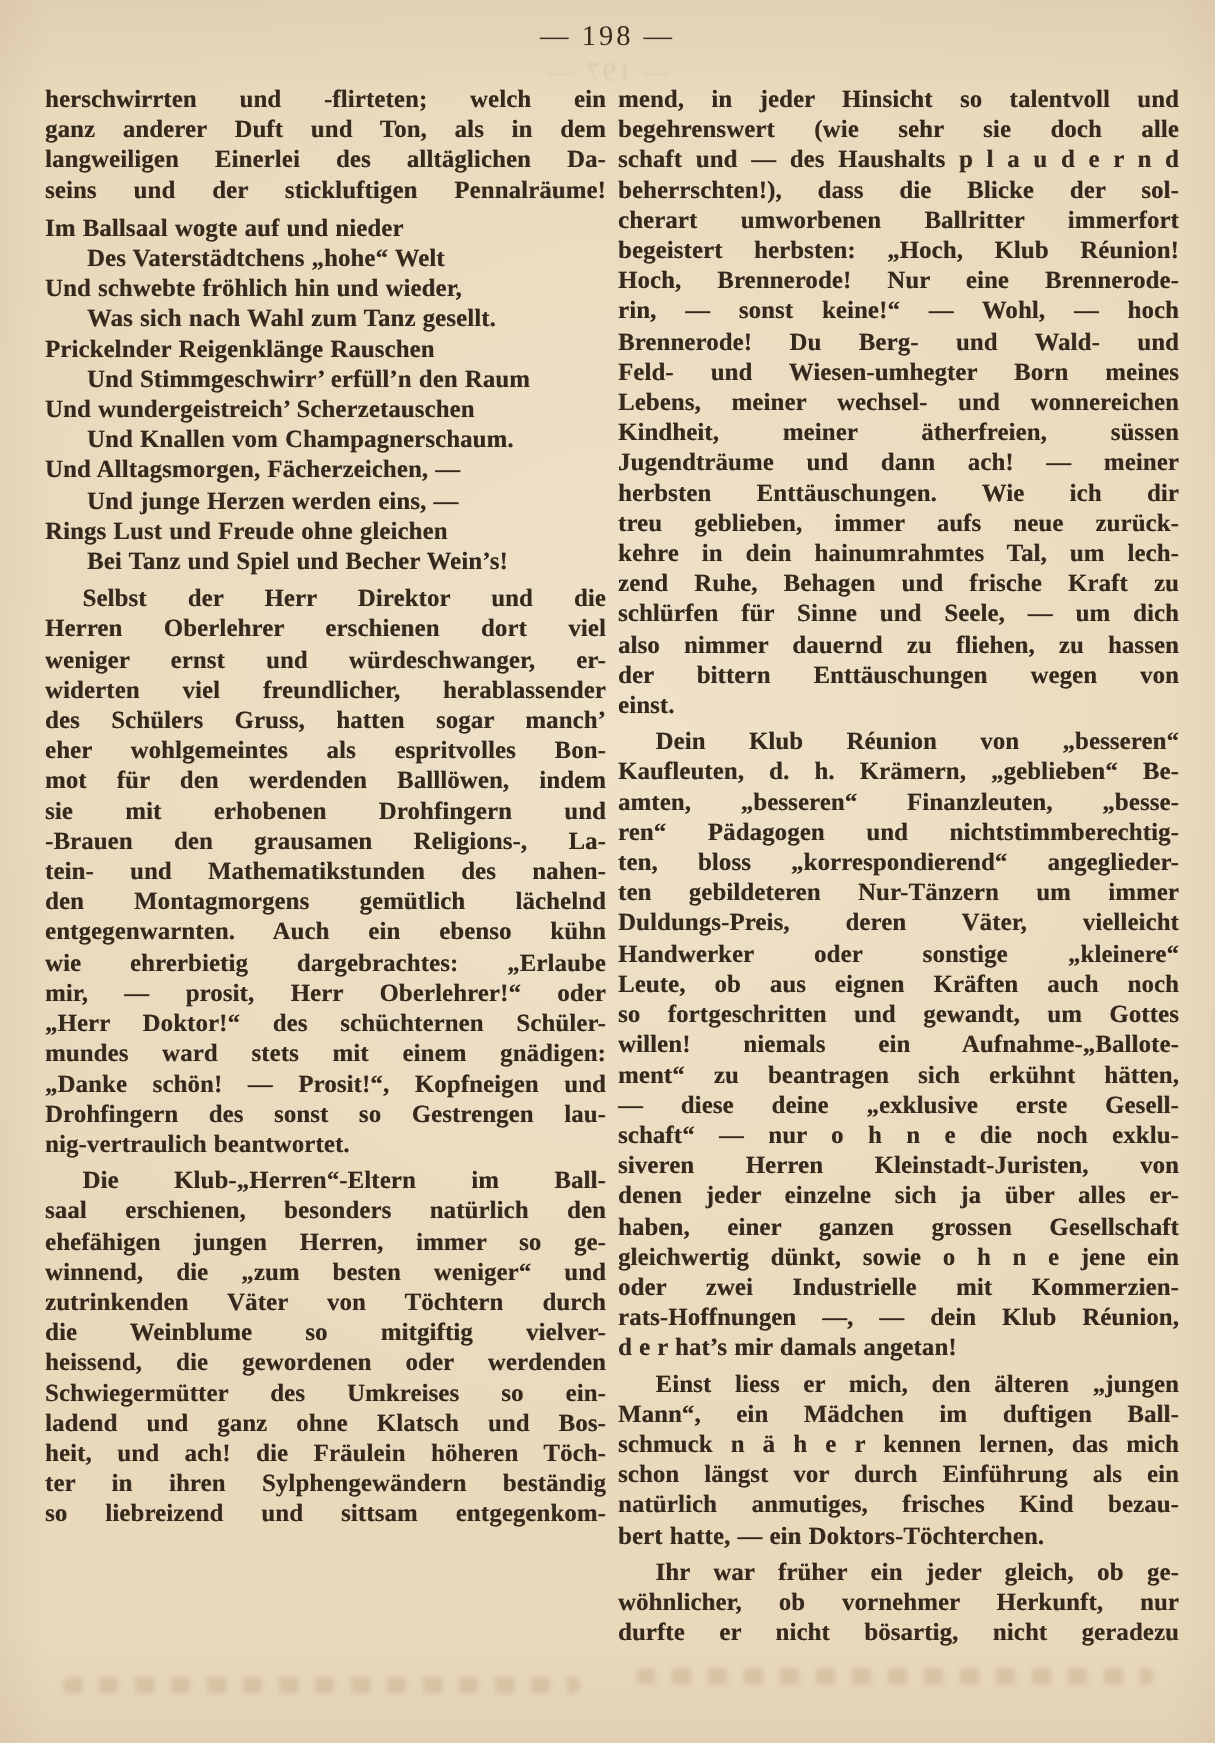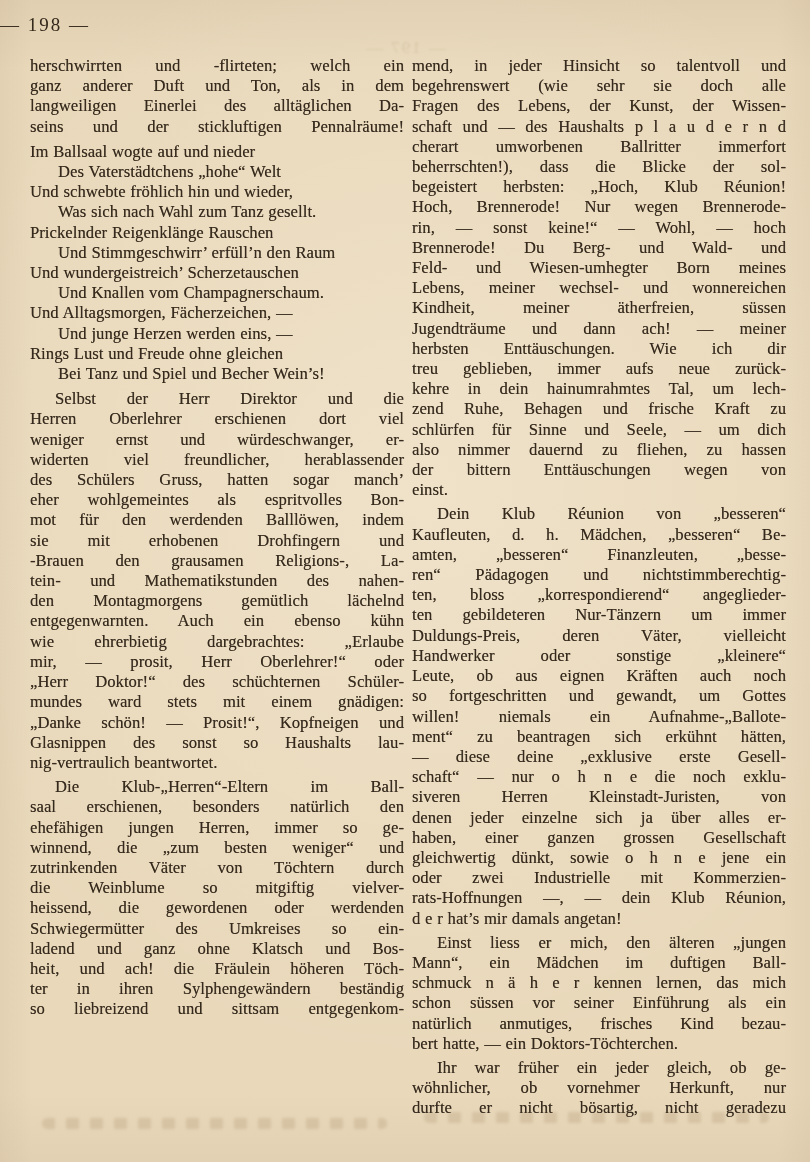--- a/index.html
+++ b/index.html
@@ -20,37 +20,38 @@
     content:"";
     position:absolute;inset:0;
     background:
       radial-gradient(ellipse 120% 90% at 52% 42%, rgba(255,252,240,0.28) 0%, rgba(255,252,240,0) 55%),
       linear-gradient(180deg, rgba(120,90,60,0.07) 0%, rgba(120,90,60,0) 6%, rgba(120,90,60,0) 94%, rgba(120,90,60,0.06) 100%),
       linear-gradient(90deg, rgba(120,90,60,0.06) 0%, rgba(120,90,60,0) 4%, rgba(120,90,60,0) 96%, rgba(120,90,60,0.05) 100%);
     pointer-events:none;
   }
   .page-number{
     position:absolute;top:14px;left:0;width:100%;
+    text-align:center;
     font-size:19px;letter-spacing:2px;
   }
   .ghost-number{
     position:absolute;top:38px;left:50%;
     transform:translateX(-50%) scaleX(-1);
     font-size:17px;letter-spacing:2px;
     color:#8a7250;opacity:0.16;filter:blur(0.8px);
     pointer-events:none;
   }
   .col{
     position:absolute;top:56px;width:374px;
     font-size:16.5px;line-height:20.2px;
     text-shadow:0.25px 0.25px 0 rgba(52,41,28,0.55);
   }
   .col-left{left:30px;}
   .col-right{left:412px;}
-  .block{margin-top:4px;}
+  .block{margin-top:4px;font-weight:bold;}
   .block:first-child{margin-top:0;}
   .block.verse{margin-top:5px;margin-bottom:5px;}
   .line{
     text-align:justify;
     text-align-last:justify;
     letter-spacing:0.1px;
     word-spacing:0.5px;
     white-space:normal;
   }
   .line.endline{text-align-last:left;}
@@ -108,21 +109,21 @@
         <div class="line">sie mit erhobenen Drohfingern und</div>
         <div class="line">-Brauen den grausamen Religions-, La-</div>
         <div class="line">tein- und Mathematikstunden des nahen-</div>
         <div class="line">den Montagmorgens gemütlich lächelnd</div>
         <div class="line">entgegenwarnten.  Auch ein ebenso kühn</div>
         <div class="line">wie ehrerbietig dargebrachtes: „Erlaube</div>
         <div class="line">mir, — prosit, Herr Oberlehrer!“ oder</div>
         <div class="line">„Herr Doktor!“ des schüchternen Schüler-</div>
         <div class="line">mundes ward stets mit einem gnädigen:</div>
         <div class="line">„Danke schön! — Prosit!“, Kopfneigen und</div>
-        <div class="line">Glasnippen des sonst so Haushalts lau-</div>
+        <div class="line">Drohfingern des sonst so Gestrengen lau-</div>
         <div class="line endline">nig-vertraulich beantwortet.</div>
       </div>
       <div class="block prose">
         <div class="line ind">Die Klub-„Herren“-Eltern im Ball-</div>
         <div class="line">saal erschienen, besonders natürlich den</div>
         <div class="line">ehefähigen jungen Herren, immer so ge-</div>
         <div class="line">winnend, die „zum besten weniger“ und</div>
         <div class="line">zutrinkenden Väter von Töchtern durch</div>
         <div class="line">die Weinblume so mitgiftig vielver-</div>
         <div class="line">heissend, die gewordenen oder werdenden</div>
@@ -131,44 +132,43 @@
         <div class="line">heit, und ach! die Fräulein höheren Töch-</div>
         <div class="line">ter in ihren Sylphengewändern beständig</div>
         <div class="line">so liebreizend und sittsam entgegenkom-</div>
       </div>
     </div>
 
   <div class="col col-right">
       <div class="block prose">
         <div class="line">mend, in jeder Hinsicht so talentvoll und</div>
         <div class="line">begehrenswert (wie sehr sie doch alle</div>
-        <div class="line">Fragen des Lebens, der Kunst, der Wissen-</div>
         <div class="line">schaft und — des Haushalts p l a u d e r n d</div>
+        <div class="line">beherrschten!), dass die Blicke der sol-</div>
         <div class="line">cherart umworbenen Ballritter immerfort</div>
-        <div class="line">beherrschten!), dass die Blicke der sol-</div>
         <div class="line">begeistert herbsten: „Hoch, Klub Réunion!</div>
-        <div class="line">Hoch, Brennerode! Nur wegen Brennerode-</div>
+        <div class="line">Hoch, Brennerode! Nur eine Brennerode-</div>
         <div class="line">rin, — sonst keine!“ — Wohl, — hoch</div>
         <div class="line">Brennerode! Du Berg- und Wald- und</div>
         <div class="line">Feld- und Wiesen-umhegter Born meines</div>
         <div class="line">Lebens, meiner wechsel- und wonnereichen</div>
         <div class="line">Kindheit, meiner ätherfreien, süssen</div>
         <div class="line">Jugendträume und dann ach! — meiner</div>
         <div class="line">herbsten Enttäuschungen.  Wie ich dir</div>
         <div class="line">treu geblieben, immer aufs neue zurück-</div>
         <div class="line">kehre in dein hainumrahmtes Tal, um lech-</div>
         <div class="line">zend Ruhe, Behagen und frische Kraft zu</div>
         <div class="line">schlürfen für Sinne und Seele, — um dich</div>
         <div class="line">also nimmer dauernd zu fliehen, zu hassen</div>
         <div class="line">der bittern Enttäuschungen wegen von</div>
         <div class="line endline">einst.</div>
       </div>
       <div class="block prose">
         <div class="line ind">Dein Klub Réunion von „besseren“</div>
-        <div class="line">Kaufleuten, d. h. Mädchen, „besseren“ Be-</div>
+        <div class="line">Kaufleuten, d. h. Krämern, „geblieben“ Be-</div>
         <div class="line">amten, „besseren“ Finanzleuten, „besse-</div>
         <div class="line">ren“ Pädagogen und nichtstimmberechtig-</div>
         <div class="line">ten, bloss „korrespondierend“ angeglieder-</div>
         <div class="line">ten gebildeteren Nur-Tänzern um immer</div>
         <div class="line">Duldungs-Preis, deren Väter, vielleicht</div>
         <div class="line">Handwerker oder sonstige „kleinere“</div>
         <div class="line">Leute, ob aus eignen Kräften auch noch</div>
         <div class="line">so fortgeschritten und gewandt, um Gottes</div>
         <div class="line">willen! niemals ein Aufnahme-„Ballote-</div>
         <div class="line">ment“ zu beantragen sich erkühnt hätten,</div>
@@ -179,21 +179,21 @@
         <div class="line">haben, einer ganzen grossen Gesellschaft</div>
         <div class="line">gleichwertig dünkt, sowie o h n e jene ein</div>
         <div class="line">oder zwei Industrielle mit Kommerzien-</div>
         <div class="line">rats-Hoffnungen —, — dein Klub Réunion,</div>
         <div class="line endline">d e r hat’s mir damals angetan!</div>
       </div>
       <div class="block prose">
         <div class="line ind">Einst liess er mich, den älteren „jungen</div>
         <div class="line">Mann“, ein Mädchen im duftigen Ball-</div>
         <div class="line">schmuck n ä h e r kennen lernen, das mich</div>
-        <div class="line">schon süssen vor seiner Einführung als ein</div>
+        <div class="line">schon längst vor durch Einführung als ein</div>
         <div class="line">natürlich anmutiges, frisches Kind bezau-</div>
         <div class="line endline">bert hatte, — ein Doktors-Töchterchen.</div>
       </div>
       <div class="block prose">
         <div class="line ind">Ihr war früher ein jeder gleich, ob ge-</div>
         <div class="line">wöhnlicher, ob vornehmer Herkunft, nur</div>
         <div class="line">durfte er nicht bösartig, nicht geradezu</div>
       </div>
     </div>
 

